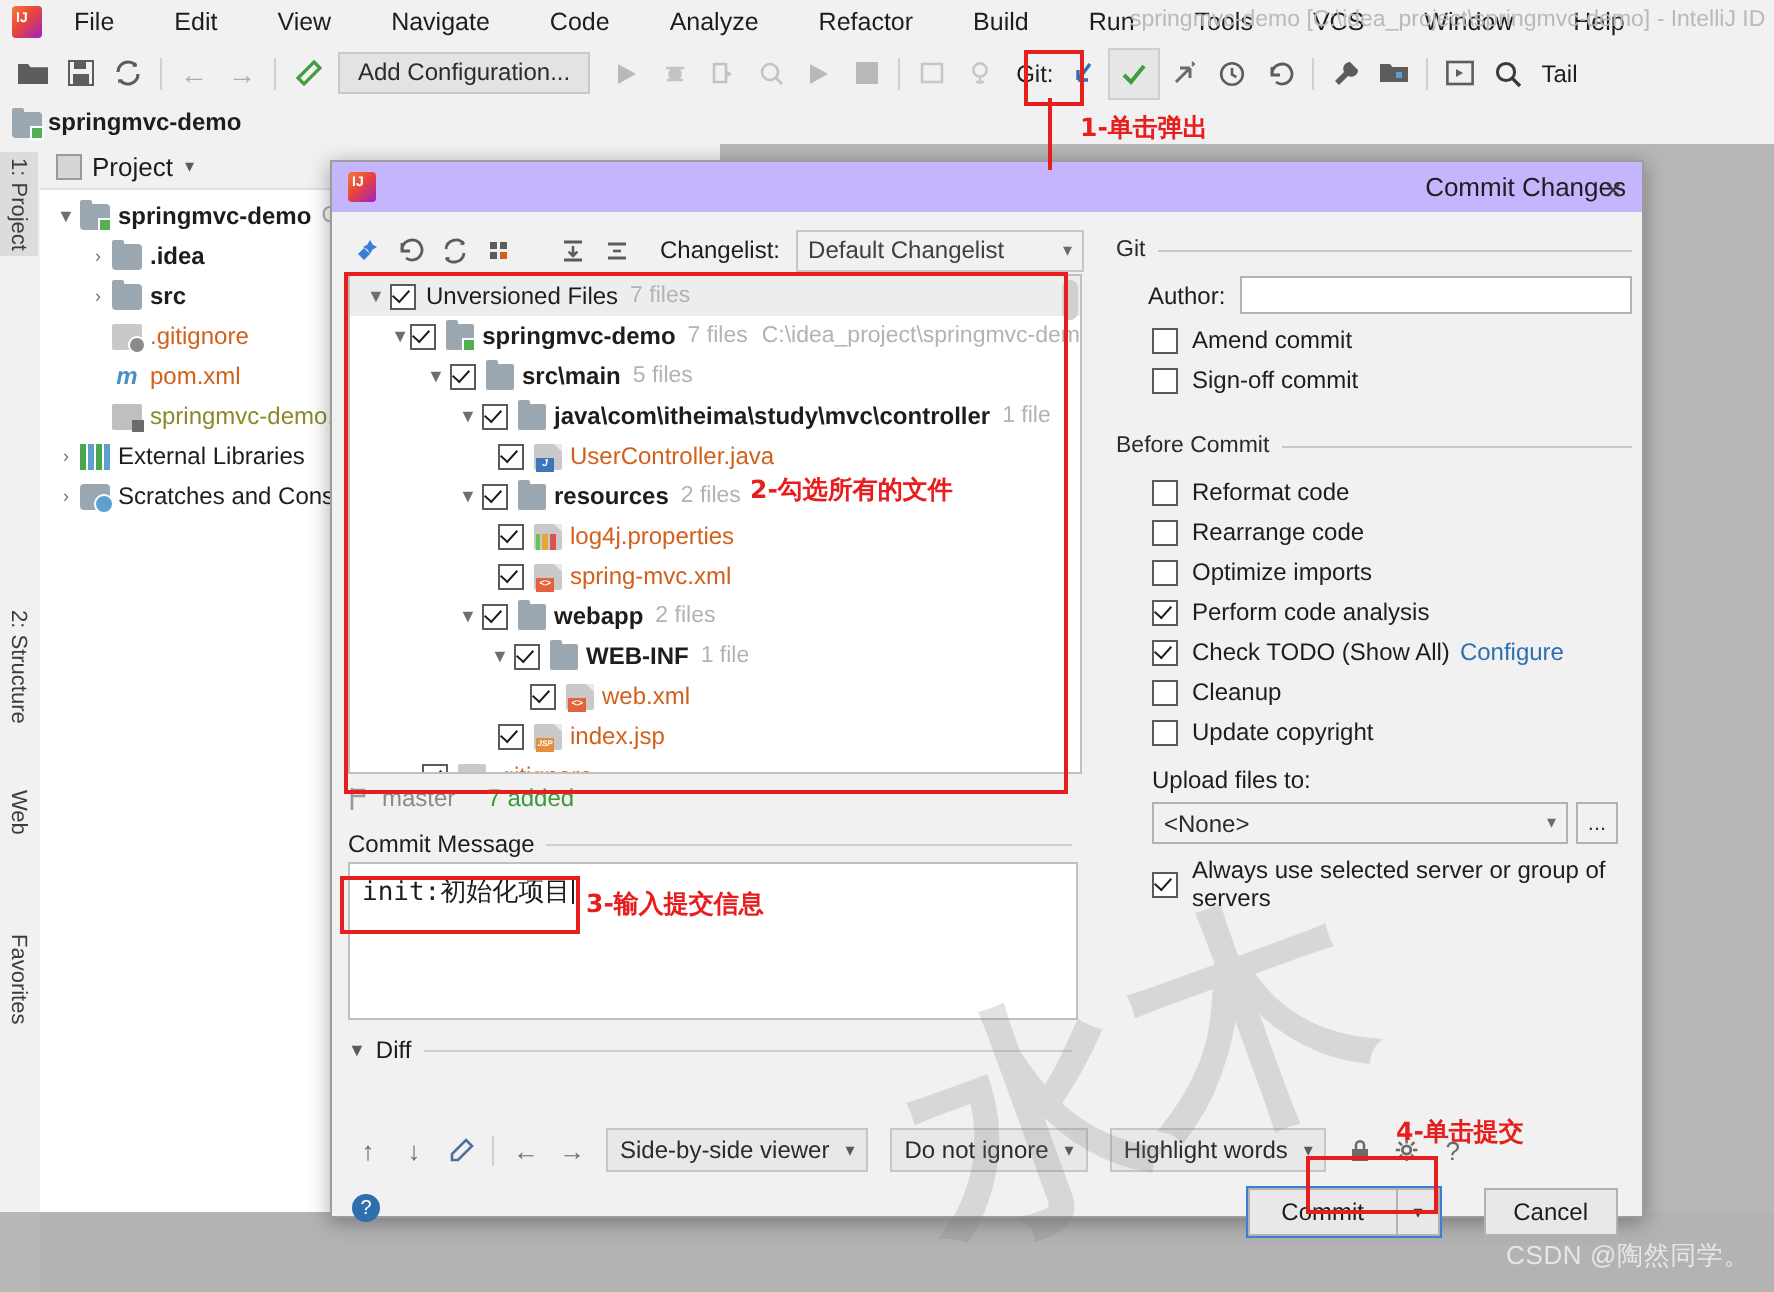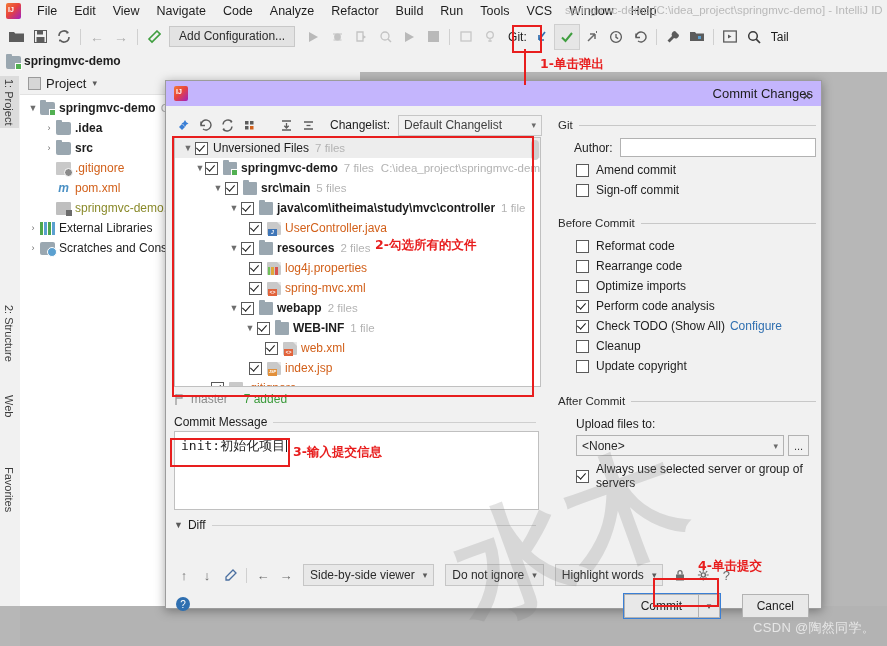--- a/index.html
+++ b/index.html
@@ -10,21 +10,21 @@
     font-size:12px;color:#1d1d1d;
     overflow:hidden;position:relative;
   }
   .ide{position:absolute;left:0;top:0;width:887px;height:646px;}
 
   
   .titlebar{position:absolute;left:0;top:0;width:887px;height:22px;background:#f1f1f1;}
   .ij-logo{position:absolute;left:6px;top:3px;width:15px;height:16px;border-radius:2px;
     background:linear-gradient(135deg,#f27a38 0%,#e8453c 45%,#a020c0 100%);}
   .ij-logo:after{content:"IJ";position:absolute;left:2px;top:3px;font-size:7px;color:#fff;font-weight:bold;}
-  .menubar{position:absolute;left:30px;top:2px;height:18px;display:flex;align-items:center;gap:3px;}
+  .menubar{position:absolute;left:30px;top:2px;height:18px;display:flex;align-items:center;gap:16px;}
   .menu-item{padding:2px 7px;font-size:12.5px;color:#1d1d1d;cursor:default;}
   .win-title{position:absolute;left:565px;top:4px;font-size:11.5px;color:#b9b9b9;white-space:nowrap;}
 
   
   .toolbar{position:absolute;left:0;top:22px;width:887px;height:29px;background:#f1f1f1;
     border-bottom:1px solid #dcdcdc;display:flex;align-items:center;}
   .tb-ico{width:24px;height:24px;display:flex;align-items:center;justify-content:center;cursor:default;}
   .tb-sep{width:1px;height:16px;background:#d0d0d0;margin:0 4px;}
   .addcfg{height:19px;line-height:19px;padding:0 9px;background:#e3e3e3;border:1px solid #c8c8c8;
     font-size:12px;color:#2b2b2b;margin-left:3px;}
@@ -653,24 +653,20 @@
         </div>
         <div class="chkrow">
           <span class="cbx"></span>
           <span>Cleanup</span>
         </div>
         <div class="chkrow">
           <span class="cbx"></span>
           <span>Update copyright</span>
         </div>
 
-        <div class="grouphead" style="margin-top:22px">
-          <span class="lb">After Commit</span>
-          <span class="rule"></span>
-        </div>
 
         <div style="padding-left:18px;margin-top:10px;font-size:12px;">Upload files to:</div>
         <div style="display:flex;align-items:center;padding-left:18px;margin-top:4px;">
           <div class="combo" style="width:196px">
             <span>&lt;None&gt;</span>
             <span style="font-size:9px;color:#6b6b6b;">▾</span>
           </div>
           <div class="dots">...</div>
         </div>
         <div class="chkrow" style="margin-top:6px">

